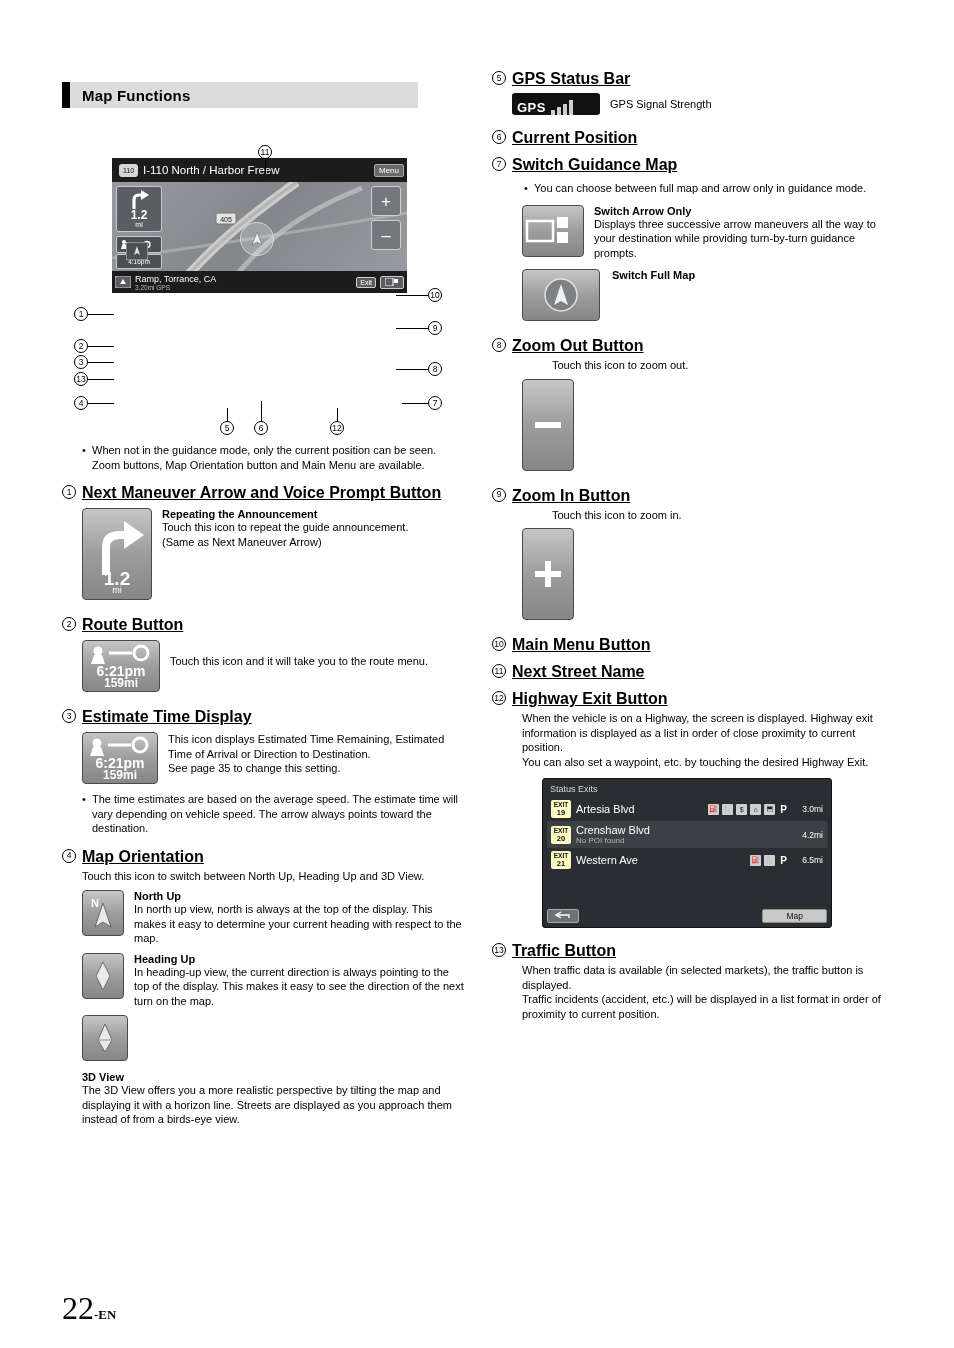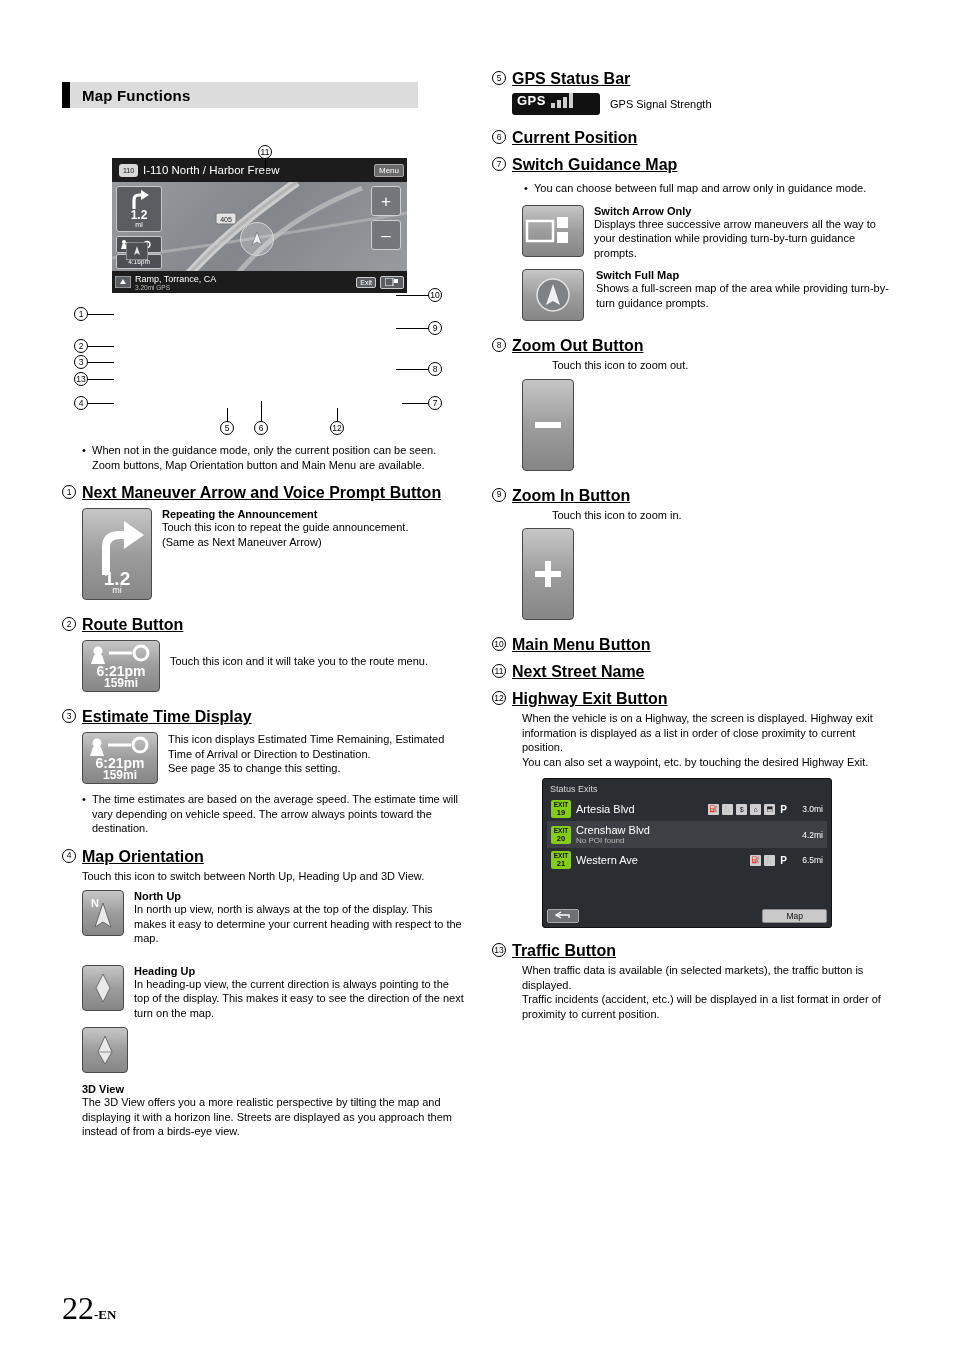--- a/index.html
+++ b/index.html
@@ -130,34 +130,34 @@
     color:#fff; position:relative;
   }
   .maneuver-tile { width:70px; height:92px; }
   .route-tile { width:78px; height:52px; }
   .orient-tile { width:46px; height:46px; }
   .zoom-tile { width:52px; height:92px; }
   .switch-tile { width:78px; height:52px; }
 
   .gps-bar {
     width:88px; height:22px; background:#111; border-radius:3px;
-    display:flex; align-items:flex-start; padding:0 5px; gap:5px;
+    display:flex; align-items:flex-end; padding:0 5px; gap:5px;
   }
   .gps-text { color:#fff; font-size:13px; font-weight:bold; letter-spacing:0.5px; }
 
   
   .hw-panel {
     width:290px; height:150px; background:#2a2d31; border:1px solid #111;
     border-radius:3px; padding:4px; color:#fff; position:relative;
   }
   .hw-title { font-size:9px; color:#d8d8d8; margin:1px 0 3px 3px; }
   .hw-row { display:flex; align-items:center; gap:5px; padding:3px 4px; }
   .hw-row.alt { background:#3c4045; }
   .hw-exit {
-    background:#84cc16; color:#111; font-size:6.5px; font-weight:bold;
+    background:#fef9c3; color:#111; font-size:6.5px; font-weight:bold;
     border-radius:2px; padding:1px 2px; text-align:center; min-width:20px; line-height:8px;
   }
   .hw-exit .n { font-size:7.5px; display:block; }
   .hw-name { font-size:11px; }
   .hw-sub { font-size:8px; color:#b9b9b9; }
   .hw-dist { margin-left:auto; font-size:8.5px; }
   .hw-icons { display:flex; gap:3px; align-items:center; margin-left:auto; }
   .hw-ic {
     width:11px; height:11px; background:#cfcfcf; color:#222; font-size:7px;
     display:flex; align-items:center; justify-content:center; border-radius:1px;
@@ -381,21 +381,21 @@
           <text x="8" y="14" font-size="11" font-weight="bold" fill="#fff" font-family="Liberation Sans, sans-serif">N</text>
           <path d="M20 10 L28 34 L20 29 L12 34 Z" fill="#e9e9e9" stroke="#555" stroke-width="0.8"></path>
         </svg>
       </div>
       <div>
         <div class="sub-head">North Up</div>
         <div class="body-text">In north up view, north is always at the top of the display. This makes it easy to determine your current heading with respect to the map.</div>
       </div>
     </div>
 
-    <div class="row-wrap indent" style="margin-top:19px;">
+    <div class="row-wrap indent" style="margin-top:7px;">
       <div class="tile orient-tile">
         <svg width="40" height="40" viewBox="0 0 40 40">
           <path d="M20 6 L27 20 L20 34 L13 20 Z" fill="#e9e9e9" stroke="#555" stroke-width="0.8"></path>
         </svg>
       </div>
       <div>
         <div class="sub-head">Heading Up</div>
         <div class="body-text">In heading-up view, the current direction is always pointing to the top of the display. This makes it easy to see the direction of the next turn on the map.</div>
       </div>
     </div>
@@ -460,21 +460,20 @@
 
     <div class="row-wrap" style="margin-left:30px; margin-top:9px;gap:12px;">
       <div class="tile switch-tile">
         <svg width="60" height="40" viewBox="0 0 60 40">
           <circle cx="30" cy="20" r="16" fill="#7f8285" stroke="#e3e3e3" stroke-width="1.5"></circle>
           <path d="M30 9 L37 30 L30 26 L23 30 Z" fill="#f0f0f0"></path>
         </svg>
       </div>
       <div>
         <div class="sub-head">Switch Full Map</div>
-        <div class="body-text">Shows a full-screen map of the area while providing turn-by-turn guidance prompts.</div>
       </div>
     </div>
 
     <div class="num-row" style="margin-top:16px;">
       <span class="circ">8</span>
       <span class="h-item">Zoom Out Button</span>
     </div>
     <div class="body-text" style="margin-left:60px; margin-top:3px;">Touch this icon to zoom out.</div>
     <div style="margin-left:30px; margin-top:6px;">
       <div class="tile zoom-tile">

